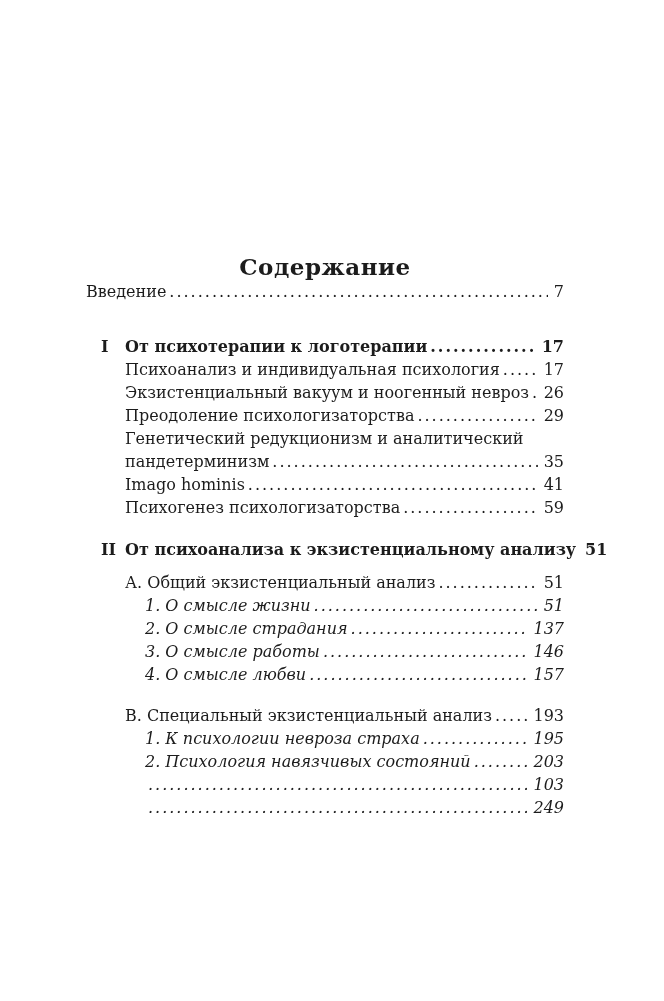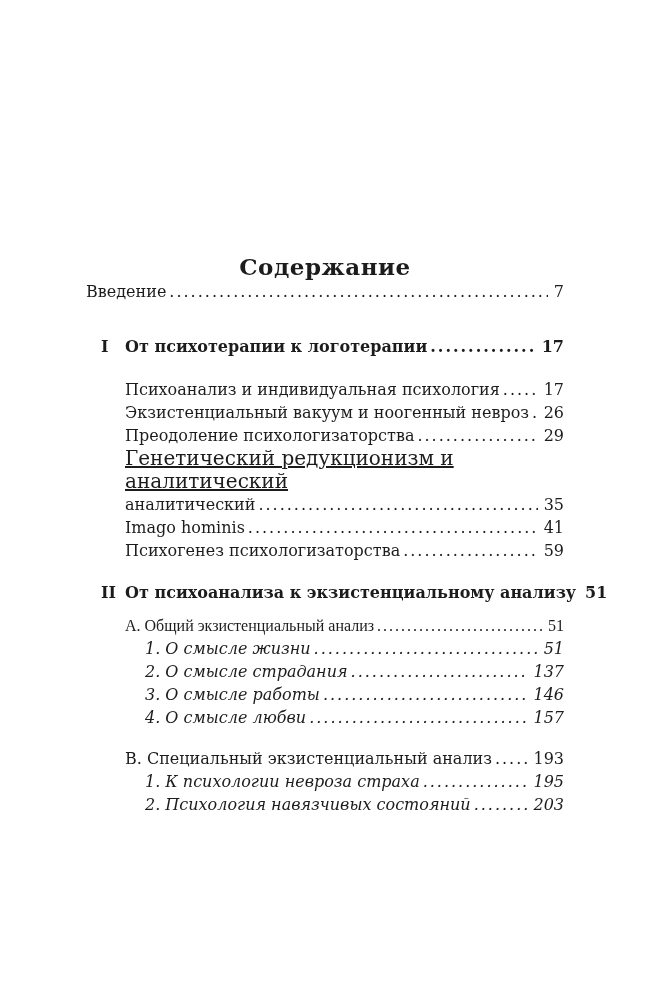--- a/index.html
+++ b/index.html
@@ -48,25 +48,25 @@
   .intro-row   { }
 
   .sec-head    { font-weight:bold; padding-left:15px; }
   .sec-head .num { display:inline-block; width:24px; flex:0 0 24px; }
   .sec1-head   { margin-top:32px; }
   .sec2-head   { margin-top:19px; }
 
   .lvl1 { padding-left:39px; }
   .lvl2 { padding-left:59px; font-style:italic; }
 
-  .grp-items   { margin-top:20px; }
-  .subA-head   { margin-top:10px;font-family:Liberation Serif, serif; }
+  .grp-items   { }
+  .subA-head   { margin-top:10px; }
   .subB-head   { margin-top:18px; }
 
-  .wrapline { padding-left:39px; font-size:20px; line-height:23px;text-decoration:underline; }
+  .wrapline { padding-left:39px; font-size:16px; line-height:23px; }
 </style>
 </head>
 <body>
 
 <div class="page">
   <div class="content">
 
     <div class="book-title">Содержание</div>
 
     <div class="row intro-row">
@@ -93,21 +93,21 @@
         <span class="leader"></span>
         <span class="pg">26</span>
       </div>
       <div class="row lvl1">
         <span class="t">Преодоление психологизаторства</span>
         <span class="leader"></span>
         <span class="pg">29</span>
       </div>
       <div class="wrapline">Генетический редукционизм и аналитический</div>
       <div class="row lvl1">
-        <span class="t">аналитический</span>
+        <span class="t">пандетерминизм</span>
         <span class="leader"></span>
         <span class="pg">35</span>
       </div>
       <div class="row lvl1">
         <span class="t">Imago hominis</span>
         <span class="leader"></span>
         <span class="pg">41</span>
       </div>
       <div class="row lvl1">
         <span class="t">Психогенез психологизаторства</span>

